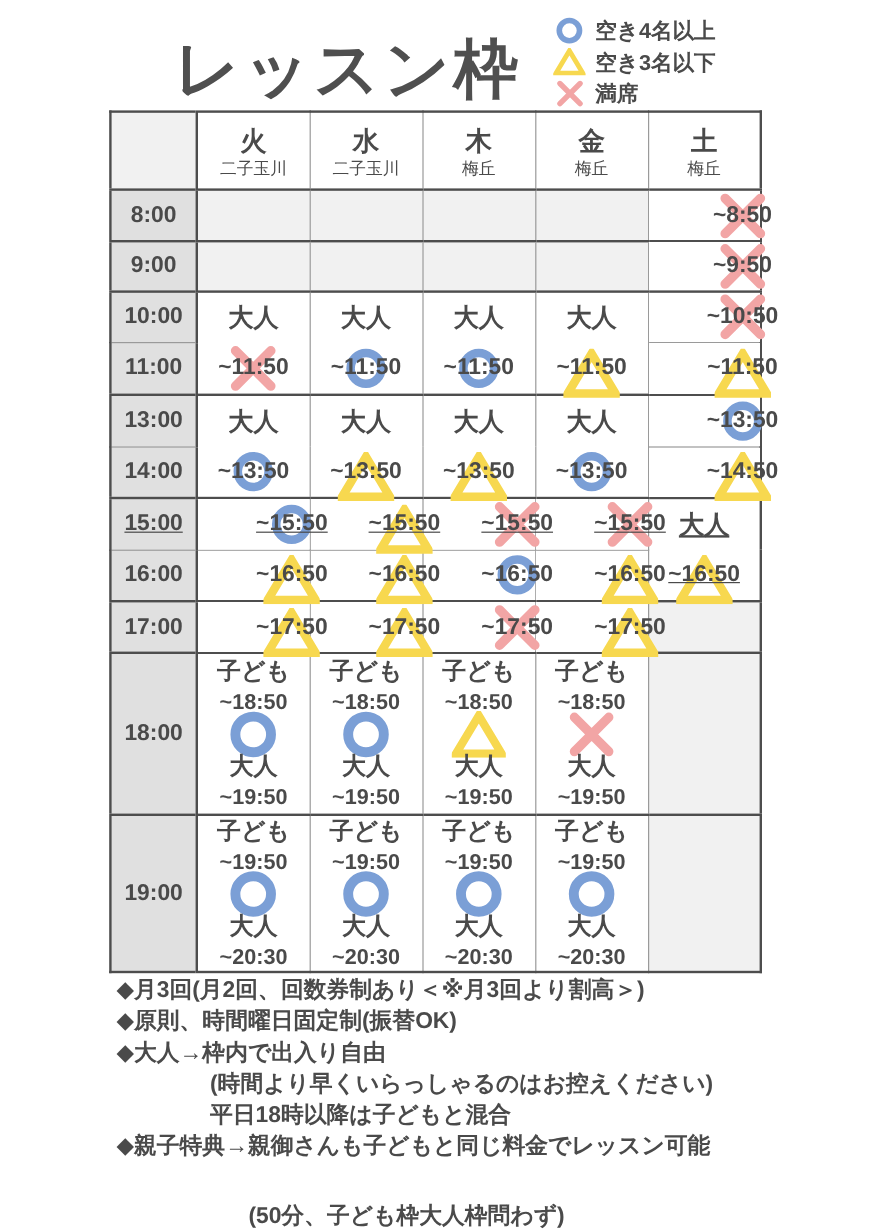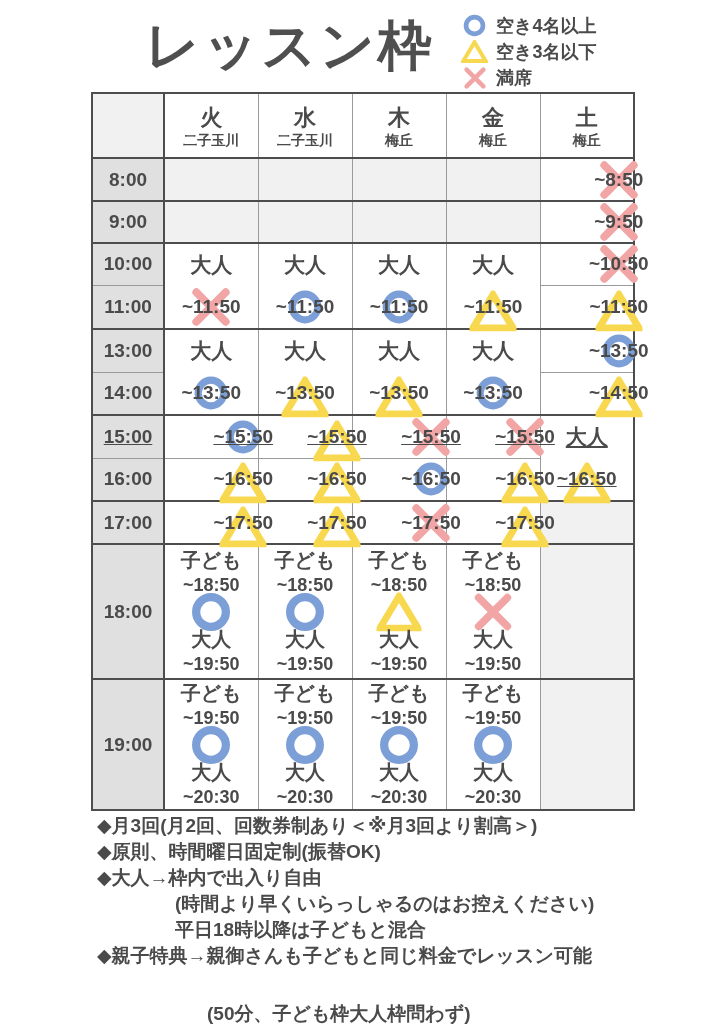--- a/index.html
+++ b/index.html
@@ -5,21 +5,21 @@
   html,body{margin:0;padding:0;}
   body{
     width:724px;height:1024px;background:#ffffff;
     font-family:"Liberation Sans","DejaVu Sans",sans-serif;
     color:#4a4a4a;
   }
   .page{position:relative;width:724px;height:1024px;overflow:hidden;background:#fff;}
 
   
   .title{
-    position:absolute;left:118px;top:10px;width:344px;
+    position:absolute;left:118px;top:22px;width:344px;
     text-align:center;font-size:54px;font-weight:bold;
     letter-spacing:3px;color:#4f4f4f;white-space:nowrap;
   }
 
   
   .legend{position:absolute;left:461px;top:13px;}
   .legend-item{display:flex;align-items:center;height:25px;margin-bottom:1px;}
   .legend-item .licon{width:27px;display:flex;justify-content:center;align-items:center;}
   .legend-label{font-size:18px;font-weight:bold;margin-left:8px;white-space:nowrap;}
 
@@ -35,21 +35,21 @@
     overflow:visible;
   }
   .sched tr.bthick>td,.sched tr.bthick>th{border-top:2.5px solid #4d4d4d;}
   .sched th.corner{background:#f1f1f1;border-right:2.5px solid #4d4d4d;}
   .sched td.timecol{
     background:#e0e0e0;border-right:2.5px solid #4d4d4d;
     font-size:19px;font-weight:bold;
   }
   .sched td.empty{background:#f1f1f1;}
   .day-name{font-size:22px;font-weight:bold;line-height:27px;padding-top:7px;}
-  .day-place{font-size:14px;font-weight:bold;line-height:19px;padding-bottom:5px;}
+  .day-place{font-size:14px;font-weight:normal;line-height:19px;padding-bottom:5px;}
 
   td.slot{position:relative;}
   .slot-inner{position:relative;width:100%;height:100%;display:flex;align-items:center;justify-content:center;margin-left:32px;}
   .symwrap{position:absolute;left:50%;top:50%;transform:translate(-50%,-50%);z-index:1;line-height:0;}
   .symwrap.triangle{transform:translate(-50%,-40%);}
   .slot-text{position:relative;z-index:2;font-size:19px;font-weight:bold;white-space:nowrap;}
 
   td.block .blk-label{height:42px;display:flex;align-items:center;justify-content:center;font-size:21px;font-weight:bold;}
   td.block .blk-time{position:relative;height:42px;display:flex;align-items:center;justify-content:center;}
 

